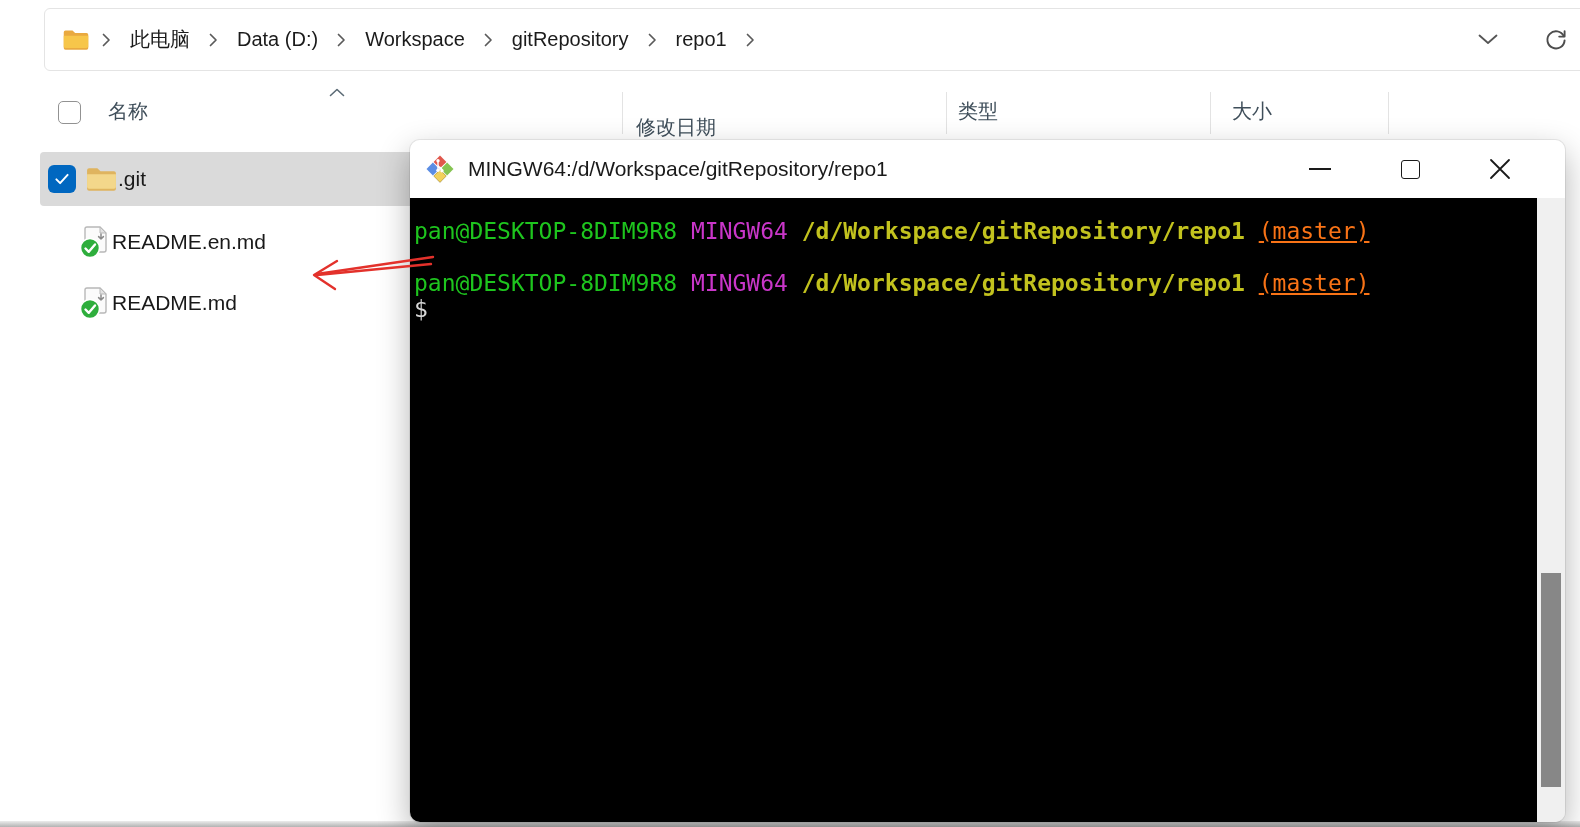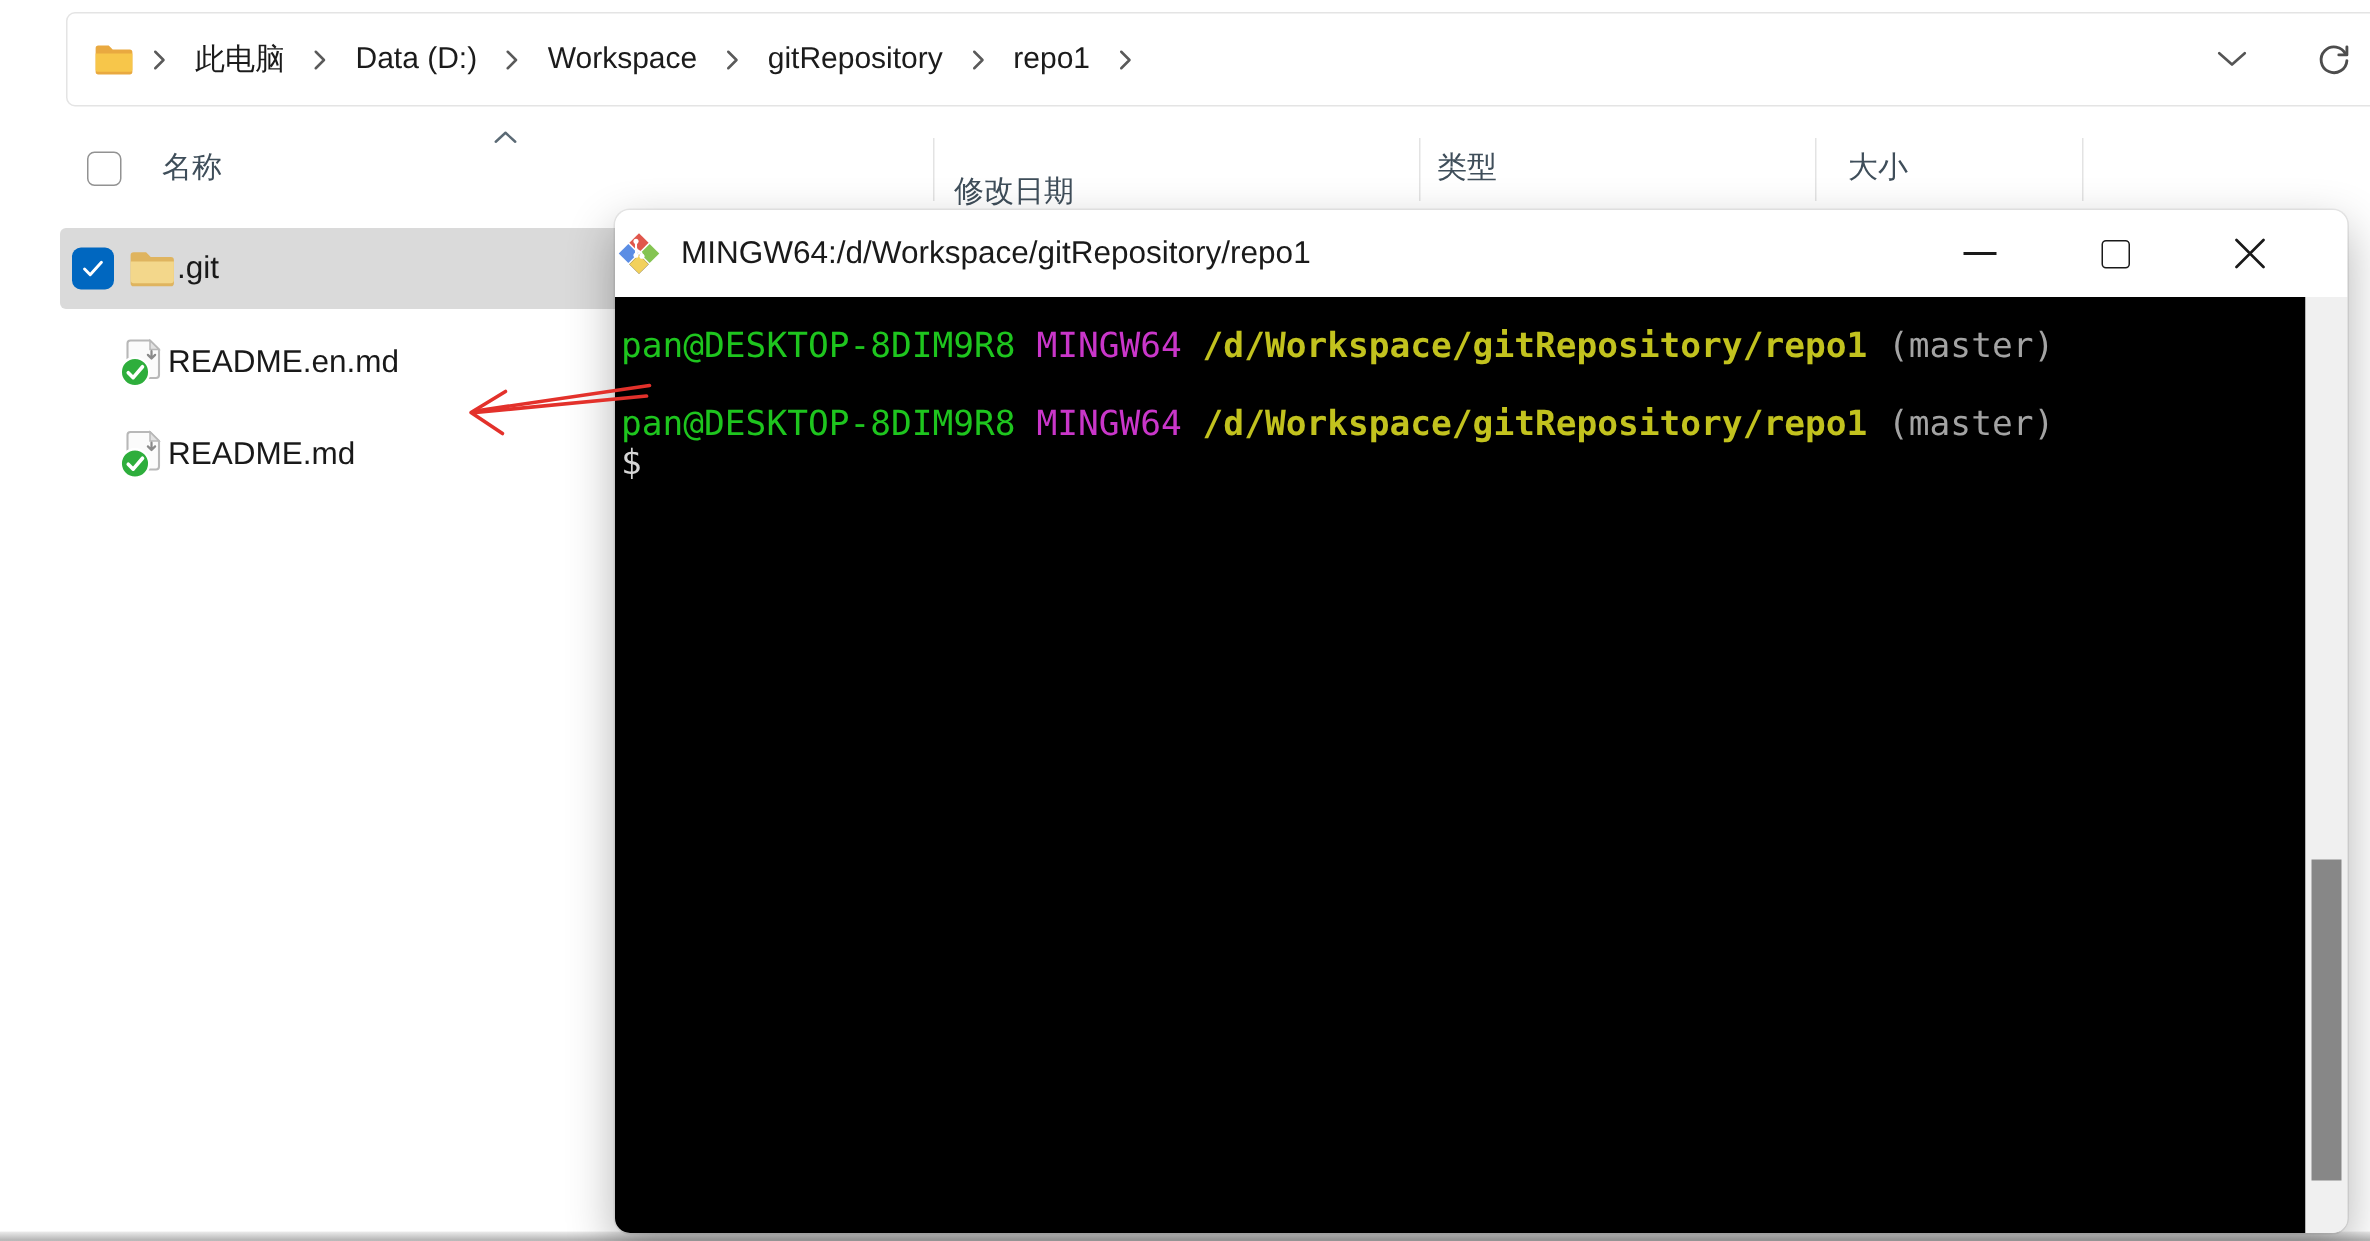--- a/index.html
+++ b/index.html
@@ -33,33 +33,33 @@
   .icon-slot { width:34px; height:34px; display:flex; align-items:center; justify-content:center; }
 
   
   .annotation-arrow { position:absolute; left:303px; top:247px; z-index:9; pointer-events:none; }
 
   
   .terminal { position:absolute; left:410px; top:140px; width:1155px; height:682px;
     border-radius:10px; background:#f0f0f0; overflow:hidden; z-index:5;
     box-shadow:0 12px 32px rgba(0,0,0,.30), 0 0 0 1px rgba(0,0,0,.07); }
   .term-titlebar { position:absolute; left:0; top:0; width:100%; height:58px;
-    background:#fff; display:flex; align-items:center; }
+    background:#fff; display:flex; align-items:center; padding-left:14px; }
   .term-title { font-size:21px; color:#1a1a1a; margin-left:12px; white-space:nowrap; }
   .term-controls { margin-left:auto; display:flex; padding-right:20px; }
   .term-ctrl { width:90px; height:48px; display:flex; align-items:center; justify-content:center; }
   .ctrl-min-glyph { width:22px; height:0; border-top:2px solid #1a1a1a; }
   .ctrl-max-glyph { width:19px; height:19px; border:1.8px solid #1a1a1a; border-radius:3px; }
   .term-body { position:absolute; left:0; top:58px; width:1127px; height:624px;
     background:#000; padding:20px 0 0 4px;
     font-family:"DejaVu Sans Mono","Liberation Mono",monospace;
     font-size:23px; line-height:26px; }
   .term-line { height:26px; white-space:pre; }
   .tg { color:#1ec51e; } .tm { color:#c936c9; } .ty { color:#c2c21e;font-weight:bold; }
-  .tc { color:#a3a3a3; } .tf { color:#d6d6d6; }
+  .tc { color:#f97316;text-decoration:underline; } .tf { color:#d6d6d6; }
   .term-scrollbar { position:absolute; right:0; top:58px; width:28px; height:624px; background:#f0f0f0; }
   .term-scroll-thumb { position:absolute; left:4px; top:375px; width:20px; height:214px; background:#878787; }
 
   .bottom-edge { position:absolute; left:0; bottom:0; width:1580px; height:6px;
     background:linear-gradient(#ececec,#b3b3b3); z-index:1; }
 </style>
 </head>
 <body>
 
 <div class="address-bar">

